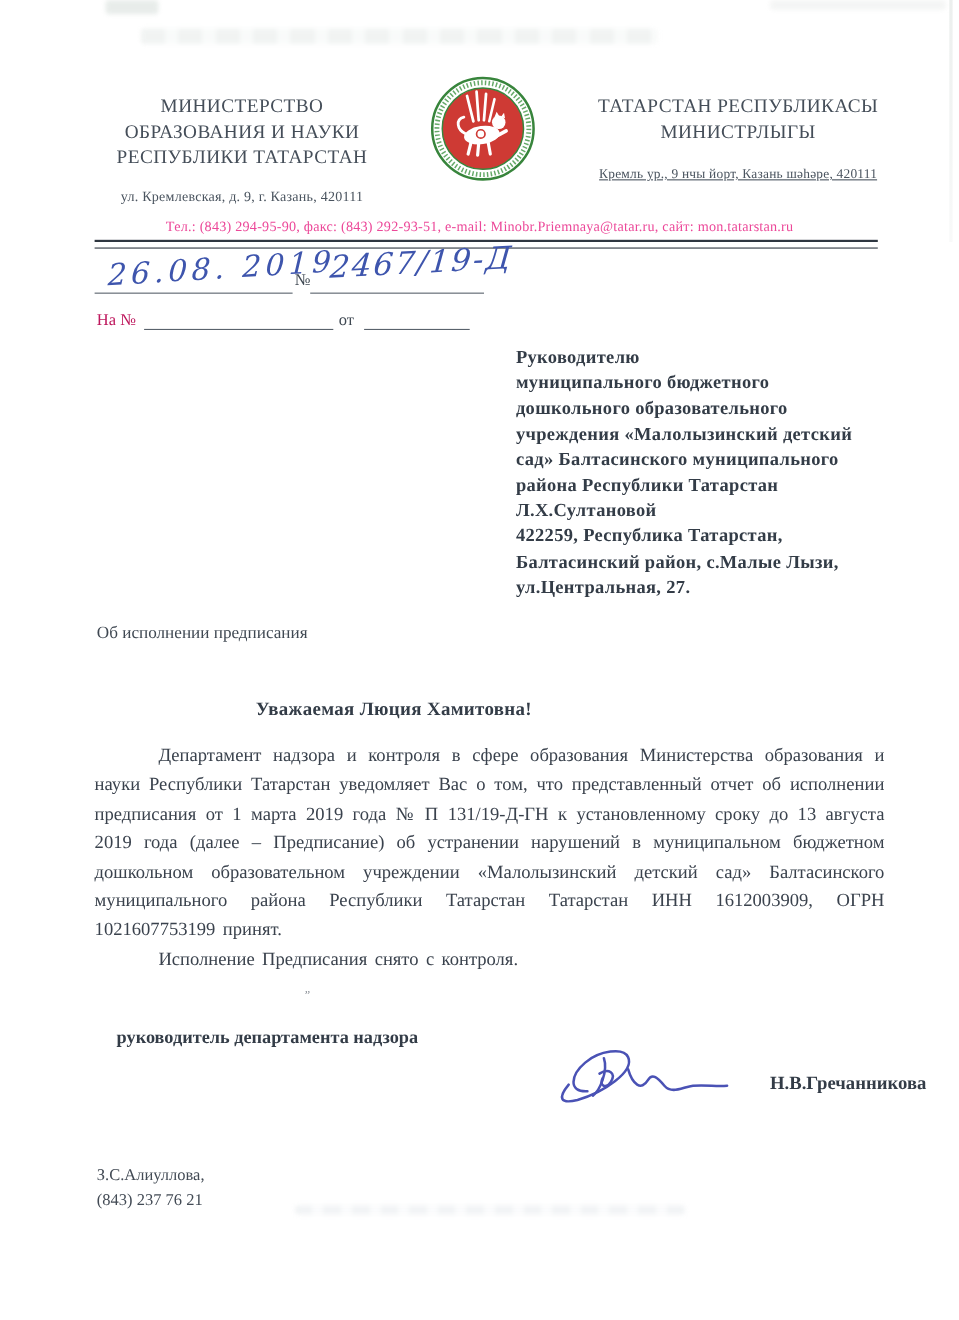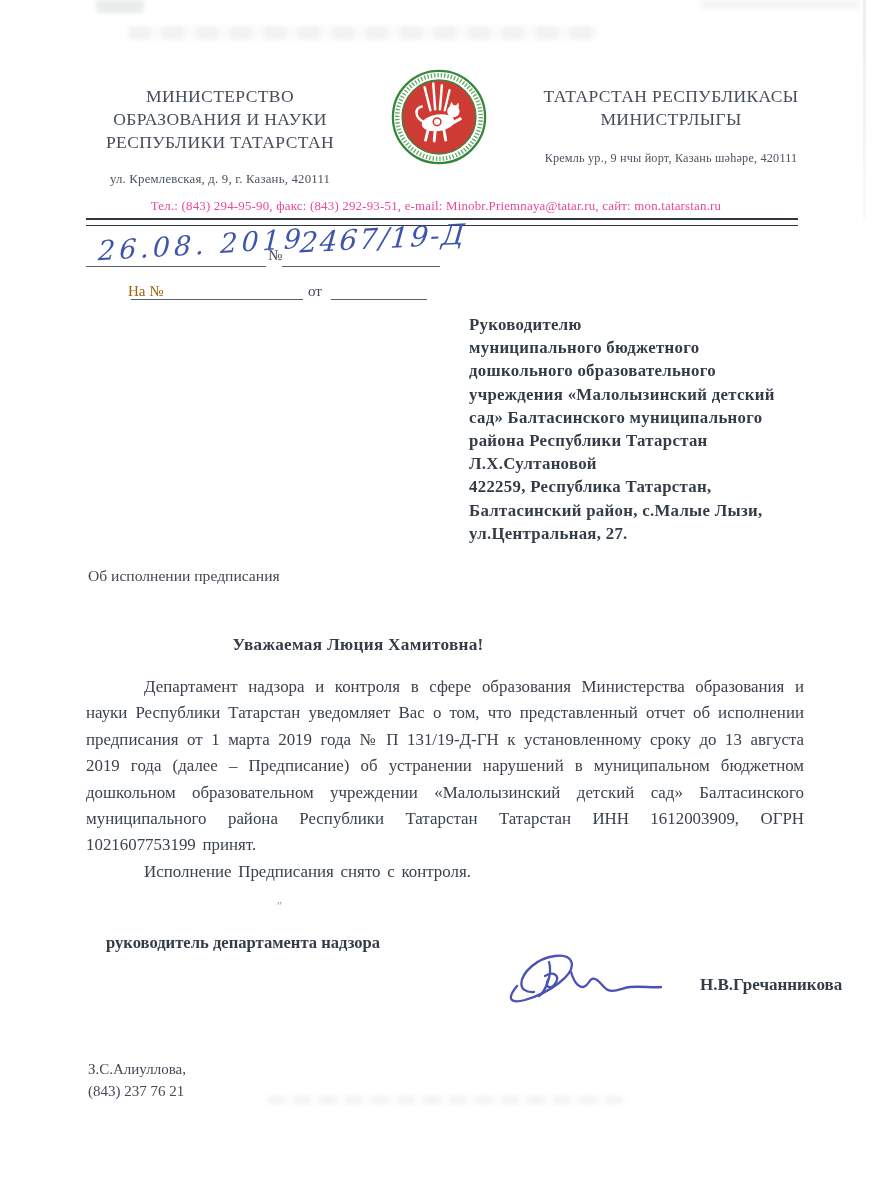--- a/index.html
+++ b/index.html
@@ -19,39 +19,39 @@
   .ghost.g3{left:700px;top:0;width:160px;height:9px;background:#eceeed;}
   .ghost.g4{left:268px;top:1096px;width:356px;height:8px;background:repeating-linear-gradient(90deg,#edf0f2 0 16px,#f9fafb 16px 26px);opacity:.75;}
   .edge-streak{position:absolute;right:6px;top:0;width:3px;height:220px;background:linear-gradient(#e7ebe9,#f7f8f8);opacity:.8;}
 
   
   .hdr-left{position:absolute;left:88px;top:85px;width:264px;text-align:center;
     font-size:17.5px;line-height:23px;letter-spacing:.4px;color:#454e59;}
   .hdr-right{position:absolute;left:498px;top:85px;width:346px;text-align:center;
     font-size:17.5px;line-height:23px;letter-spacing:.4px;color:#454e59;}
   .hdr-left .addr{margin-top:14px;font-size:12.8px;letter-spacing:.2px;color:#4a545f;}
-  .hdr-right .addr{margin-top:16px;font-size:12.2px;letter-spacing:.2px;color:#4a545f;}
+  .hdr-right .addr{margin-top:16px;font-size:12.2px;letter-spacing:.2px;color:#4a545f;text-decoration:underline;}
   .emblem{position:absolute;left:391px;top:69px;width:96px;height:96px;}
 
   .contact-line{position:absolute;left:0;top:199px;width:872px;text-align:center;
     font-size:12.9px;color:#ec4899;letter-spacing:.2px;}
   .rule{position:absolute;left:86px;top:218px;width:712px;height:5px;
     border-top:2.6px solid #2e3640;border-bottom:1px solid #2e3640;}
 
   
   .hw{font-family:"DejaVu Serif",serif;font-style:italic;color:#3e55ad;}
   .hw-date{position:absolute;left:98px;top:229px;font-size:27px;letter-spacing:4px;
     transform:rotate(-3.5deg) skewX(-6deg);}
   .hw-num{position:absolute;left:300px;top:222px;font-size:28px;letter-spacing:2px;
     transform:rotate(-3deg) skewX(-8deg);}
   .no-label{position:absolute;left:268px;top:247px;font-size:15px;color:#3f4852;}
   .uline{position:absolute;border-bottom:1.4px solid #59626c;height:0;}
   .ul-date{left:86px;top:266px;width:180px;}
   .ul-num{left:282px;top:266px;width:158px;}
-  .na-label{position:absolute;left:88px;top:283px;font-size:15px;color:#a16207;margin-left:40px;}
+  .na-label{position:absolute;left:88px;top:283px;font-size:15px;color:#be185d;}
   .ot-label{position:absolute;left:308px;top:283px;font-size:15px;color:#3f4852;}
   .ul-na{left:131px;top:299px;width:172px;}
   .ul-ot{left:331px;top:299px;width:96px;}
 
   
   .recipient{position:absolute;left:469px;top:313px;width:408px;
     font-weight:bold;font-size:16.8px;line-height:23.2px;color:#333c47;letter-spacing:.3px;}
 
   .subject{position:absolute;left:88px;top:567px;font-size:15.6px;color:#3f4852;}
   .salutation{position:absolute;left:0;top:635px;width:716px;text-align:center;

